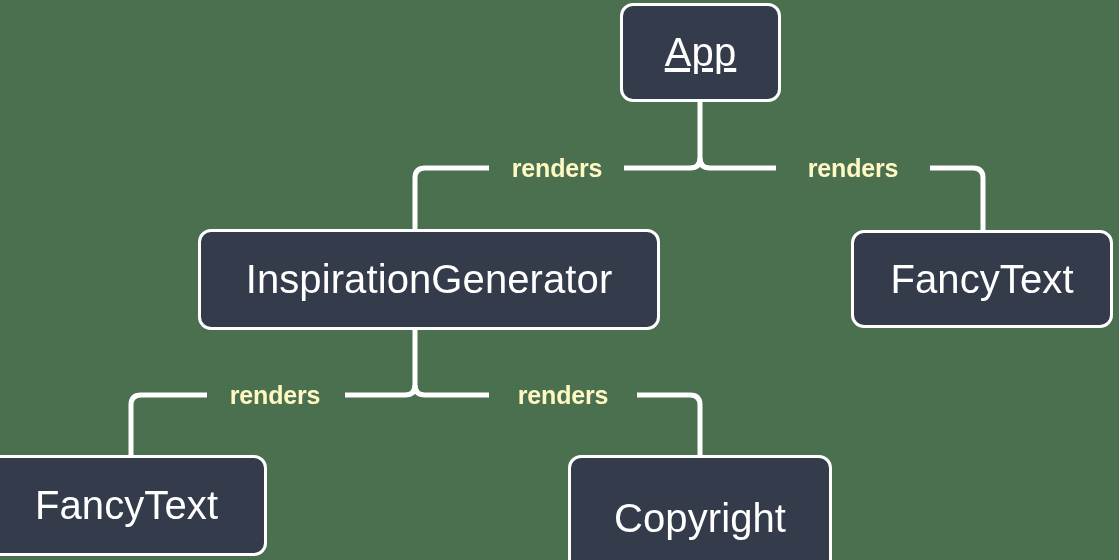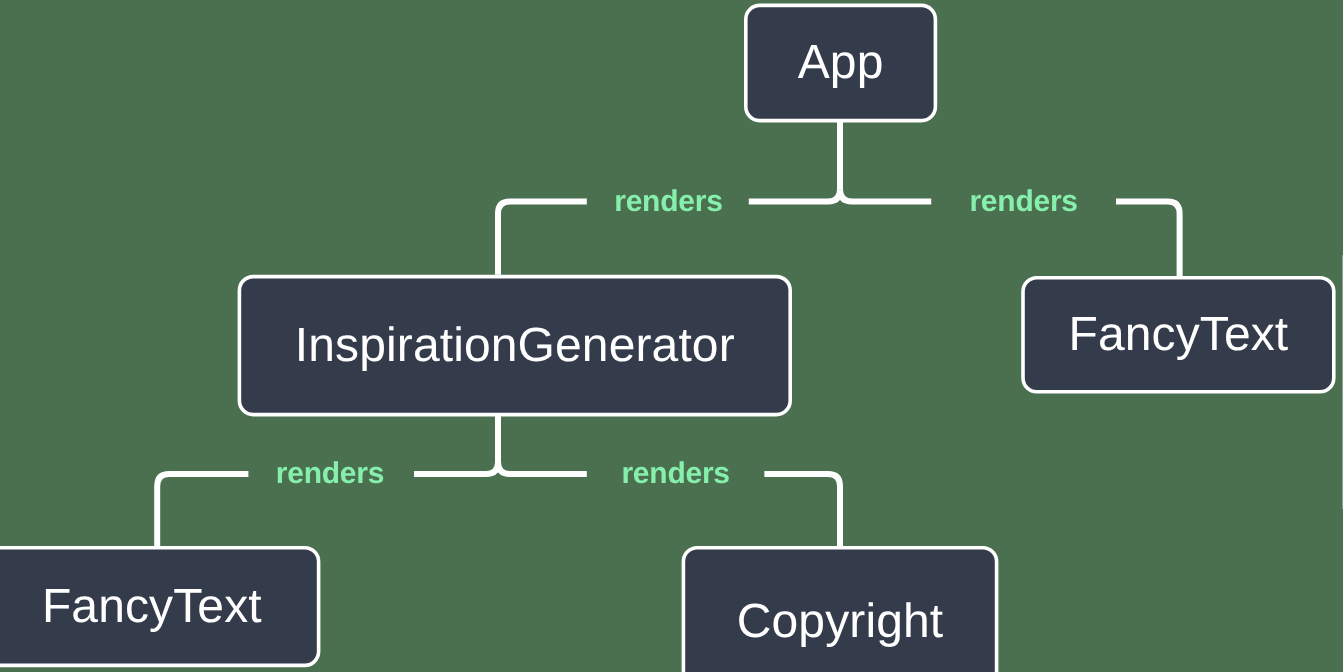--- a/index.html
+++ b/index.html
@@ -32,33 +32,33 @@
     display: flex;
     align-items: center;
     justify-content: center;
     color: #ffffff;
     font-weight: 400;
     letter-spacing: 0.1px;
     white-space: nowrap;
   }
   .edge-label {
     position: absolute;
-    color: #86efac;
+    color: #fef9c3;
     font-size: 25px;
     font-weight: 700;
     line-height: 1;
     letter-spacing: -0.2px;
     white-space: nowrap;
     transform: translate(-50%, -50%);
     text-align: center;
   }
 
   
-  #node-app          { left: 620px; top: 3px;   width: 161px; height: 99px;  font-size: 40px; }
-  #node-inspiration  { left: 198px; top: 229px; width: 462px; height: 118px; font-size: 40px; }
+  #node-app          { left: 620px; top: 3px;   width: 161px; height: 99px;  font-size: 40px; text-decoration: underline; }
+  #node-inspiration  { left: 198px; top: 229px; width: 462px; height: 101px; font-size: 40px; }
   #node-fancytext-r  { left: 851px; top: 230px; width: 262px; height: 98px;  font-size: 40px; }
   #node-fancytext-b  { left: -14px; top: 455px; width: 281px; height: 101px; font-size: 40px; }
   #node-copyright    { left: 568px; top: 455px; width: 264px; height: 127px; font-size: 40px; }
 </style>
 </head>
 <body>
 
 <div id="stage">
 
   <svg id="wires" viewBox="0 0 1119 560" width="1119" height="560" fill="none" stroke="#ffffff" stroke-width="5" stroke-linecap="butt">

